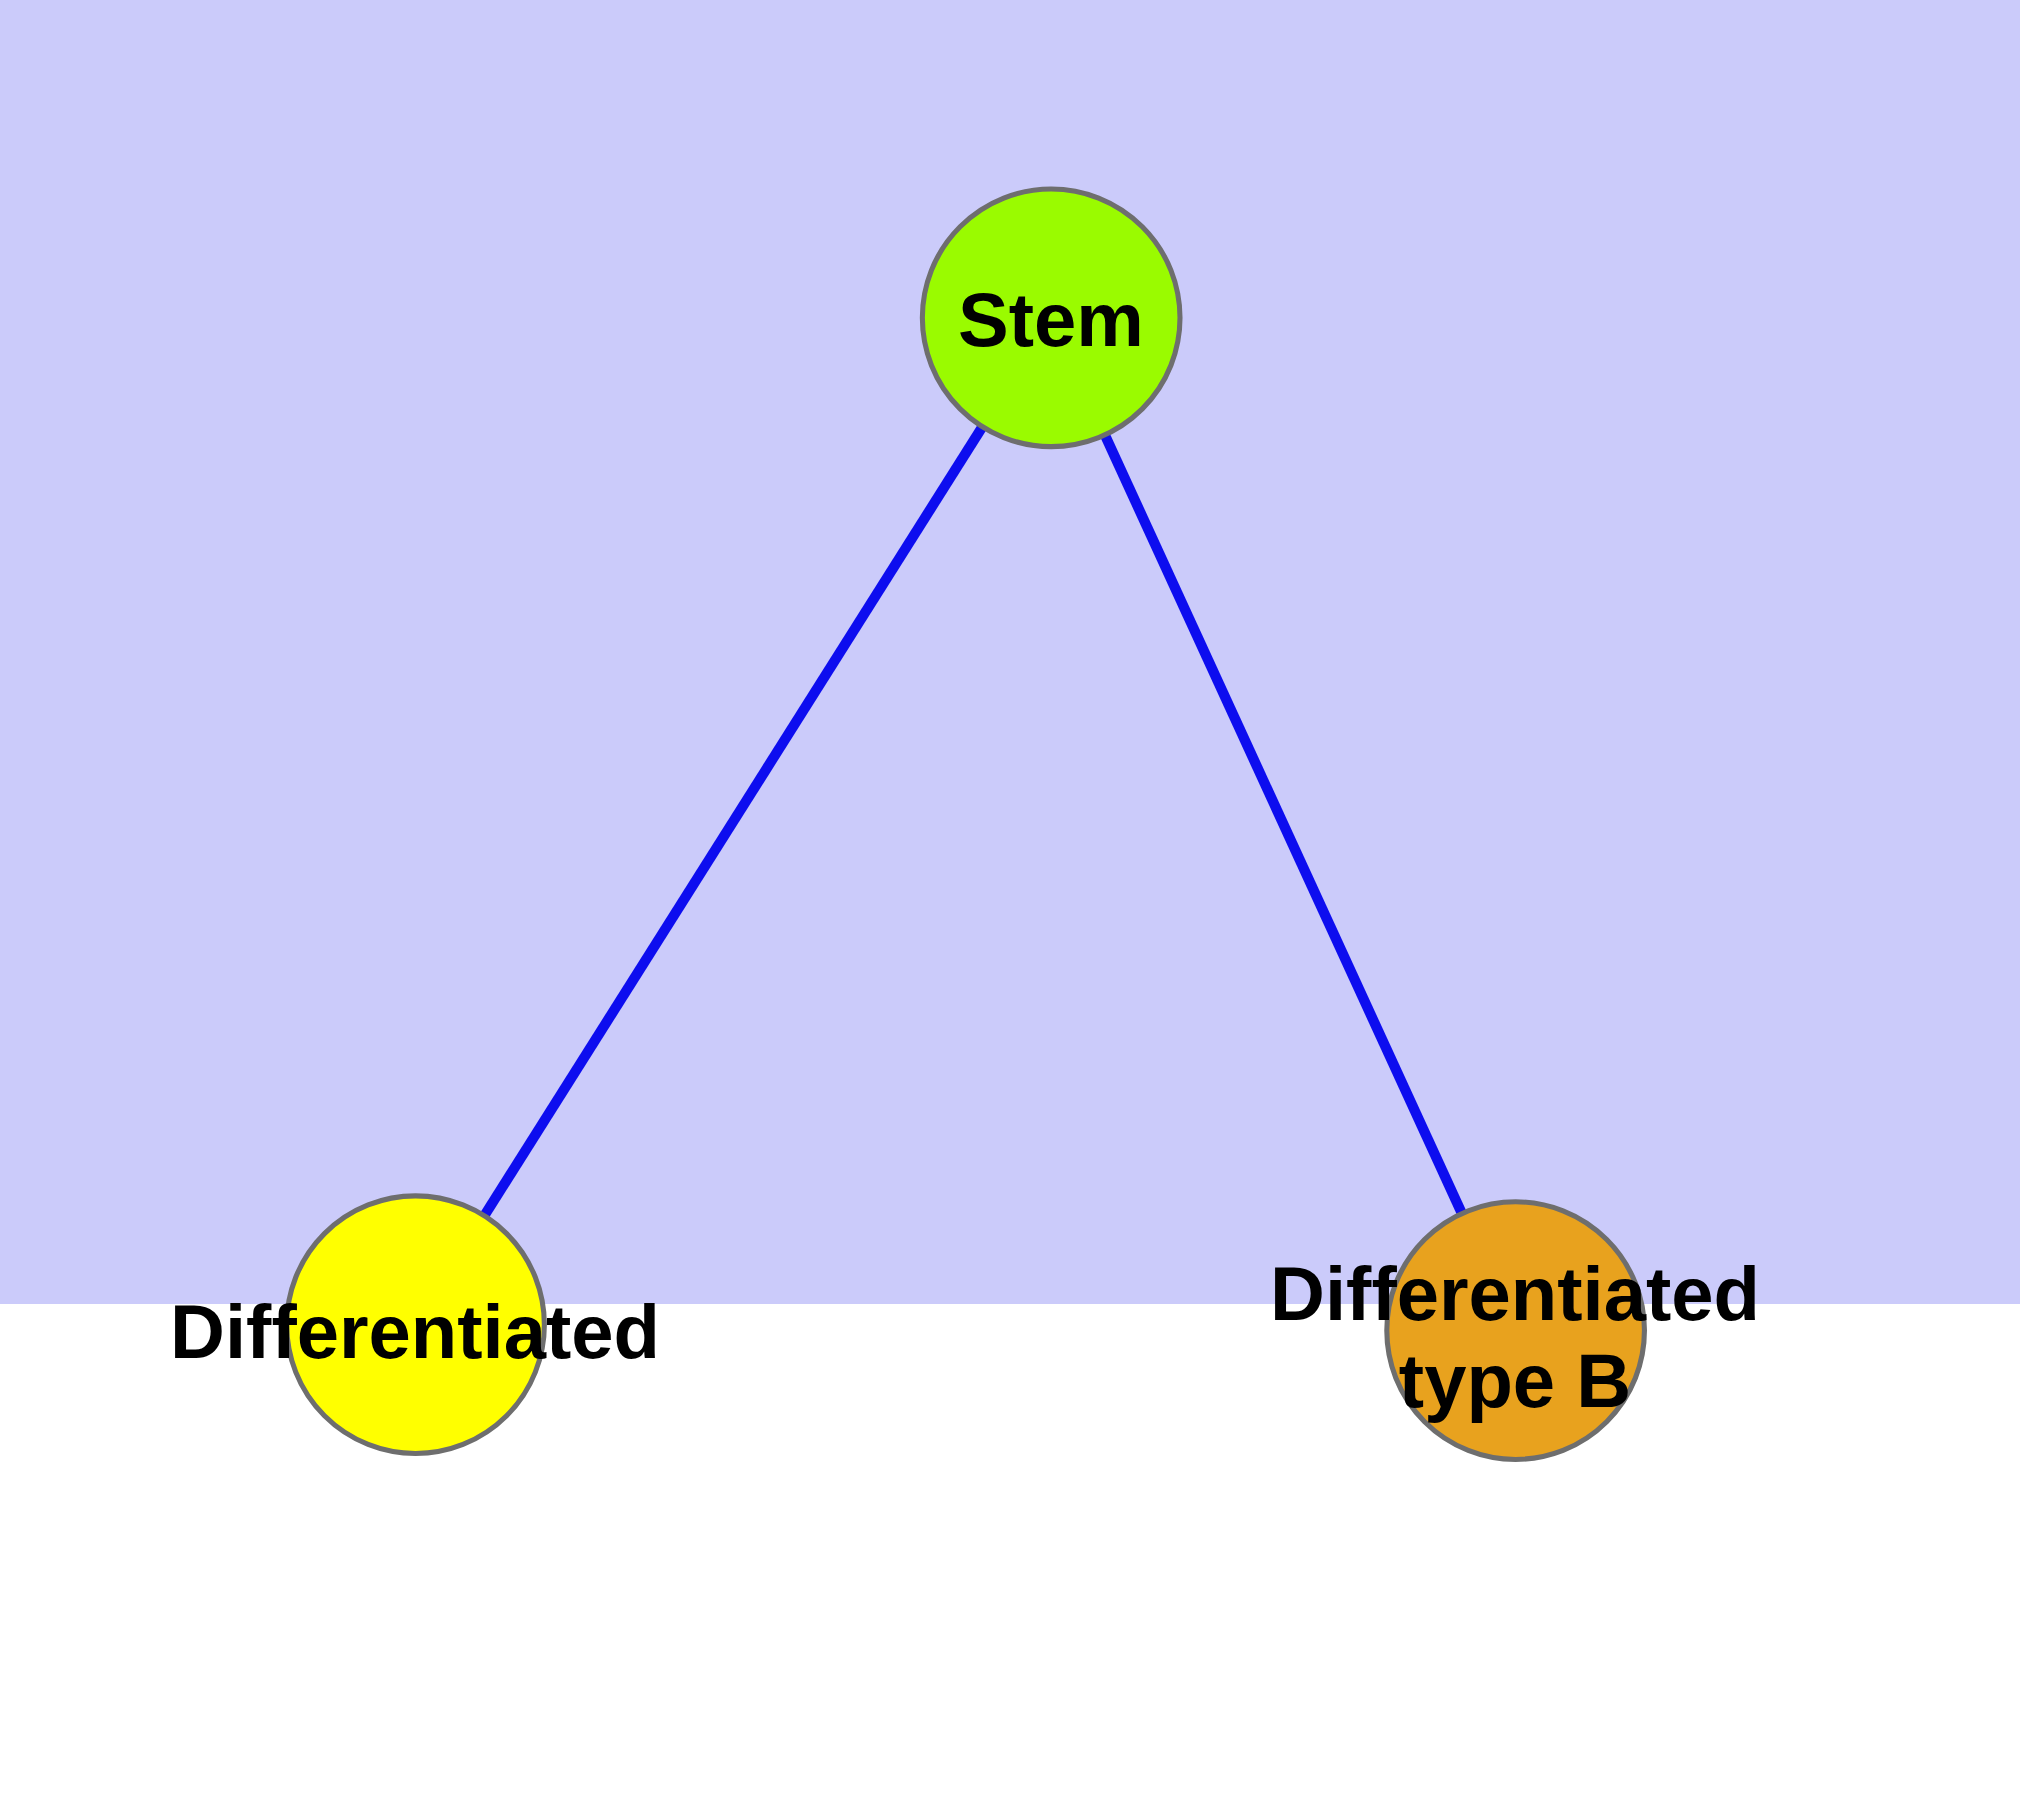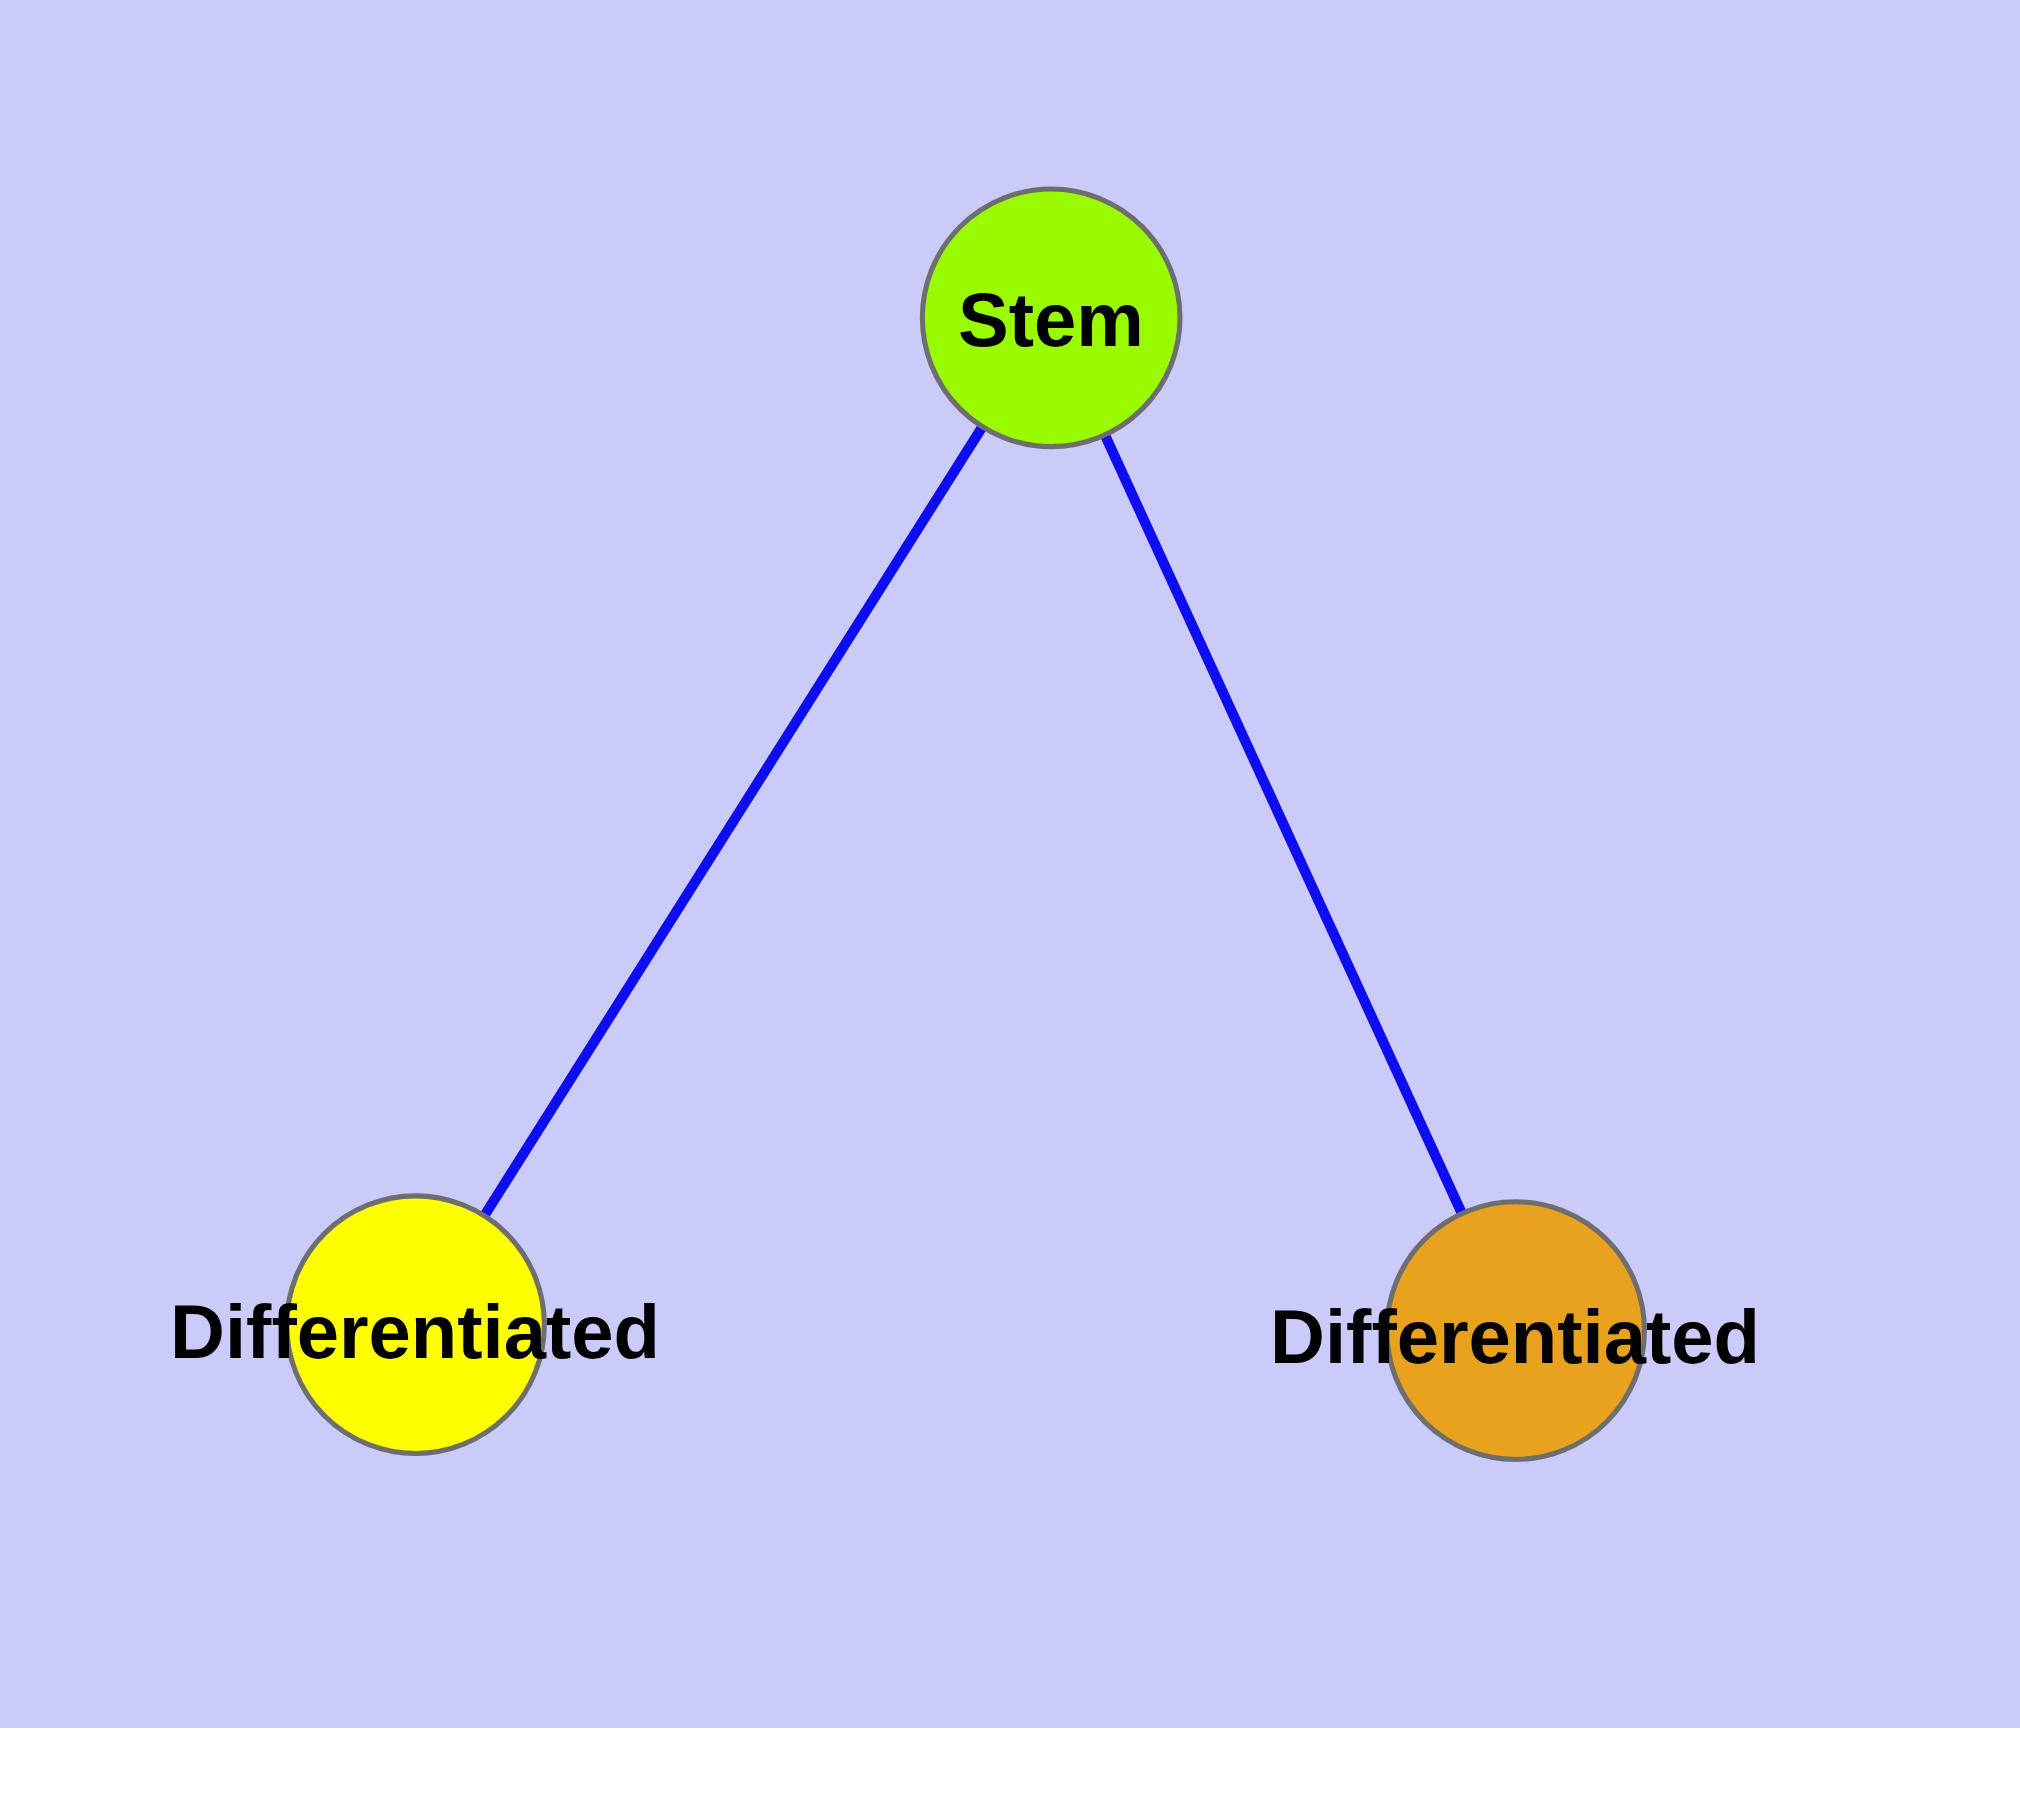--- a/index.html
+++ b/index.html
@@ -8,21 +8,21 @@
   }
   body {
     width: 2021px;
     height: 1812px;
     overflow: hidden;
     font-family: "Liberation Sans", "DejaVu Sans", sans-serif;
   }
   .canvas {
     position: relative;
     width: 2021px;
-    height: 1728px;
+    height: 1304px;
     background: #cbcbfa;
   }
   .graph-svg {
     position: absolute;
     left: 0;
     top: 0;
     display: block;
   }
   .edge {
     fill: none;
@@ -69,16 +69,17 @@
   <div class="node-label" style="left: 1051px; top: 320px; color: rgb(0, 0, 0);">
     <span class="line">Stem</span>
   </div>
 
   <div class="node-label" style="left: 415px; top: 1332px; color: rgb(0, 0, 0);">
     <span class="line">Differentiated</span>
   </div>
 
   <div class="node-label" style="left: 1515px; top: 1337px; color: rgb(0, 0, 0);">
     <span class="line">Differentiated</span>
+    <span class="line">type B</span>
   </div>
 
 </div>
 
 
 </body></html>

